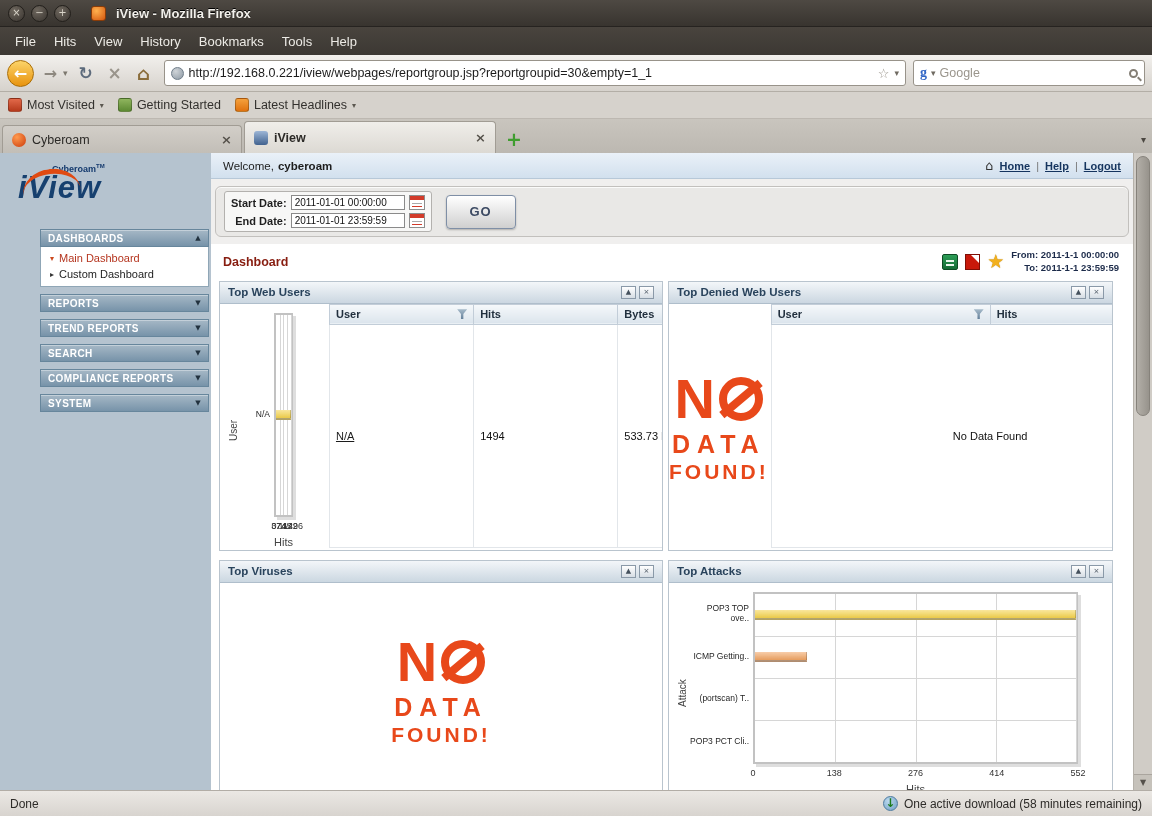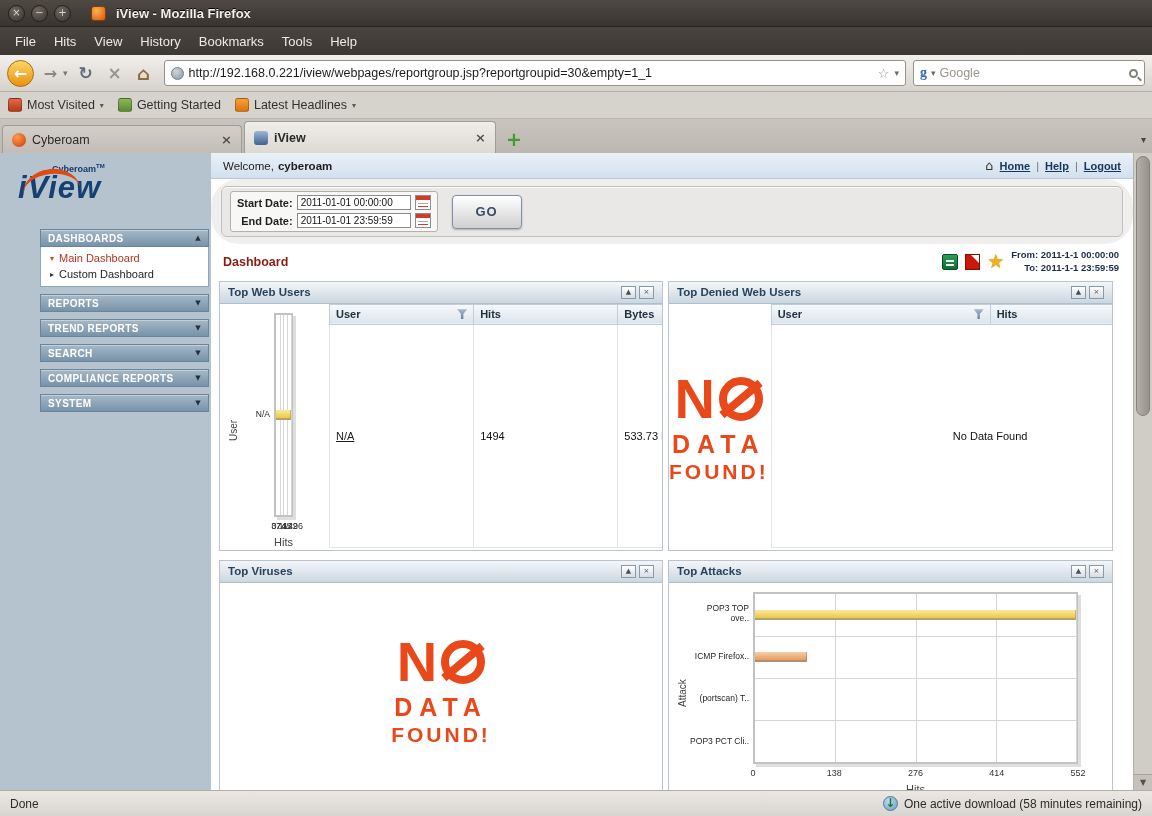--- a/index.html
+++ b/index.html
@@ -95,21 +95,21 @@
   .welcome { height:26px; background:linear-gradient(#eaf1f8,#d2e0ee); border-bottom:1px solid #b7c8d8;
              display:flex; align-items:center; padding:0 12px; font-size:11.5px; color:#1d1d1d; }
   .welcome b { margin-left:4px; }
   .welcome-links { margin-left:auto; display:flex; align-items:center; gap:6px; font-size:11px; }
   .wl-home-ico { font-size:13px; color:#333; }
   .wl-link { color:#15345e; font-weight:bold; text-decoration:underline; }
   .wl-sep { color:#777; }
 
   .page { flex:1; overflow:hidden; background:#fff; }
 
-  .filter-band { background:#f0efee; padding:7px 10px;border-radius:28px; }
+  .filter-band { background:#f0efee; padding:7px 4px; }
   .date-box { background:#e9e8e6; border:1px solid #c2c0bd; border-radius:6px; padding:4px 8px;
               display:flex; align-items:center; gap:14px; box-shadow:inset 0 1px 0 #fbfbfa; }
   .date-fields { background:#f7f7f6; border:1px solid #b3b1ae; border-radius:3px; padding:3px 6px;
                  display:grid; grid-template-columns:auto auto auto; gap:3px 4px; align-items:center; }
   .date-label { font-size:11px; font-weight:bold; color:#1f1f1f; text-align:right; }
   .date-input { width:114px; font-size:10px; padding:1px 3px; border:1px solid #8a8a8a; color:#111; font-family:inherit; }
   .cal-btn { width:16px; height:15px; background:linear-gradient(#d23b2a 0 4px, #ffffff 4px); border:1px solid #8d8d8d;
              position:relative; }
   .cal-btn::after { content:""; position:absolute; left:2px; right:2px; top:7px; height:1px;
                     background:#aaa; box-shadow:0 3px 0 #d23b2a; }
@@ -474,21 +474,21 @@
             <span class="pbtns">
               <span class="pbtn glyph">▲</span>
               <span class="pbtn glyph">×</span>
             </span>
           </div>
           <div class="panel-body">
             <div class="hchart">
               <div class="ylab">Attack</div>
               <div class="cats wide">
                   <div class="cat">POP3 TOP ove..</div>
-                  <div class="cat">ICMP Firefox..</div>
+                  <div class="cat">ICMP Getting..</div>
                   <div class="cat">(portscan) T..</div>
                   <div class="cat">POP3 PCT Cli..</div>
                 </div>
               <div class="plot-wrap">
                 <div class="plot">
                     <div class="gridv" style="left: 25%;"></div>
                     <div class="gridv" style="left: 50%;"></div>
                     <div class="gridv" style="left: 75%;"></div>
                     <div class="gridv" style="left: 100%;"></div>
                     <div class="gridh" style="top: 25%;"></div>

